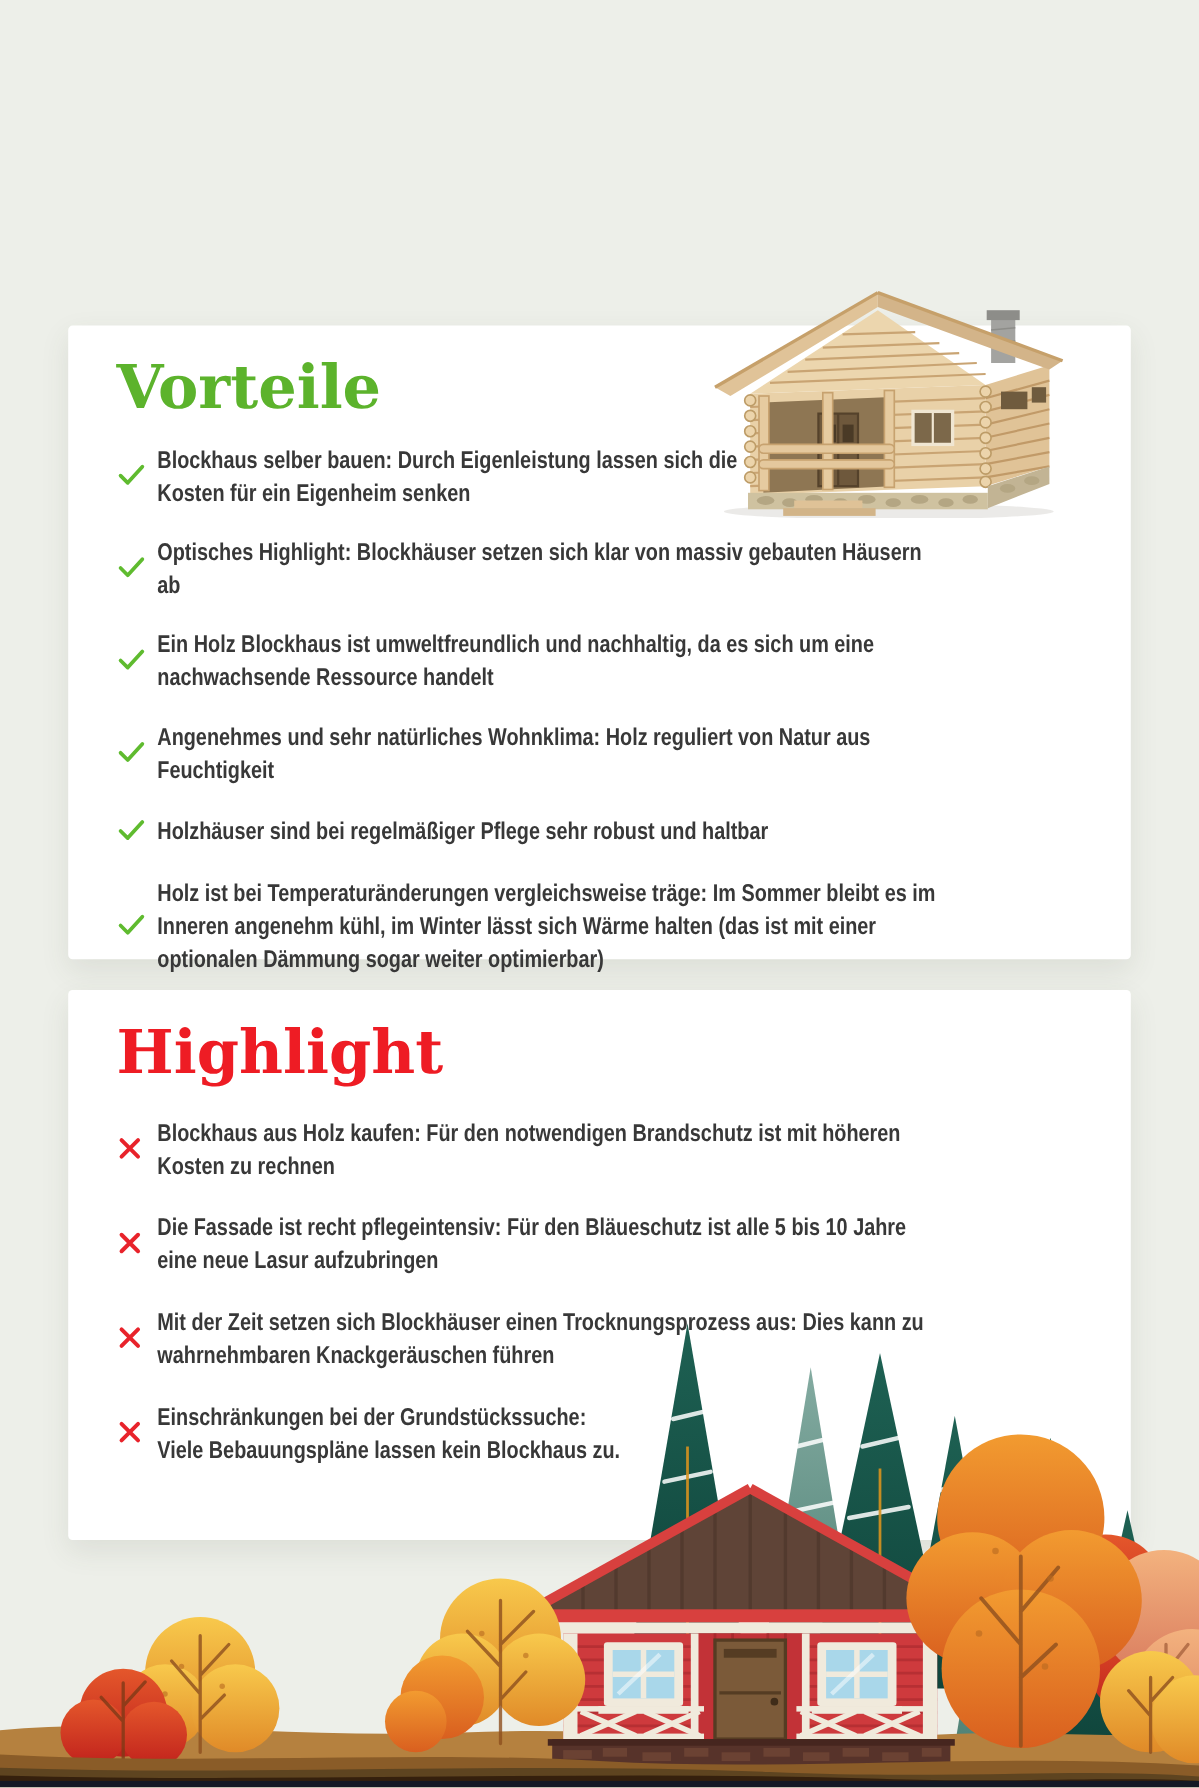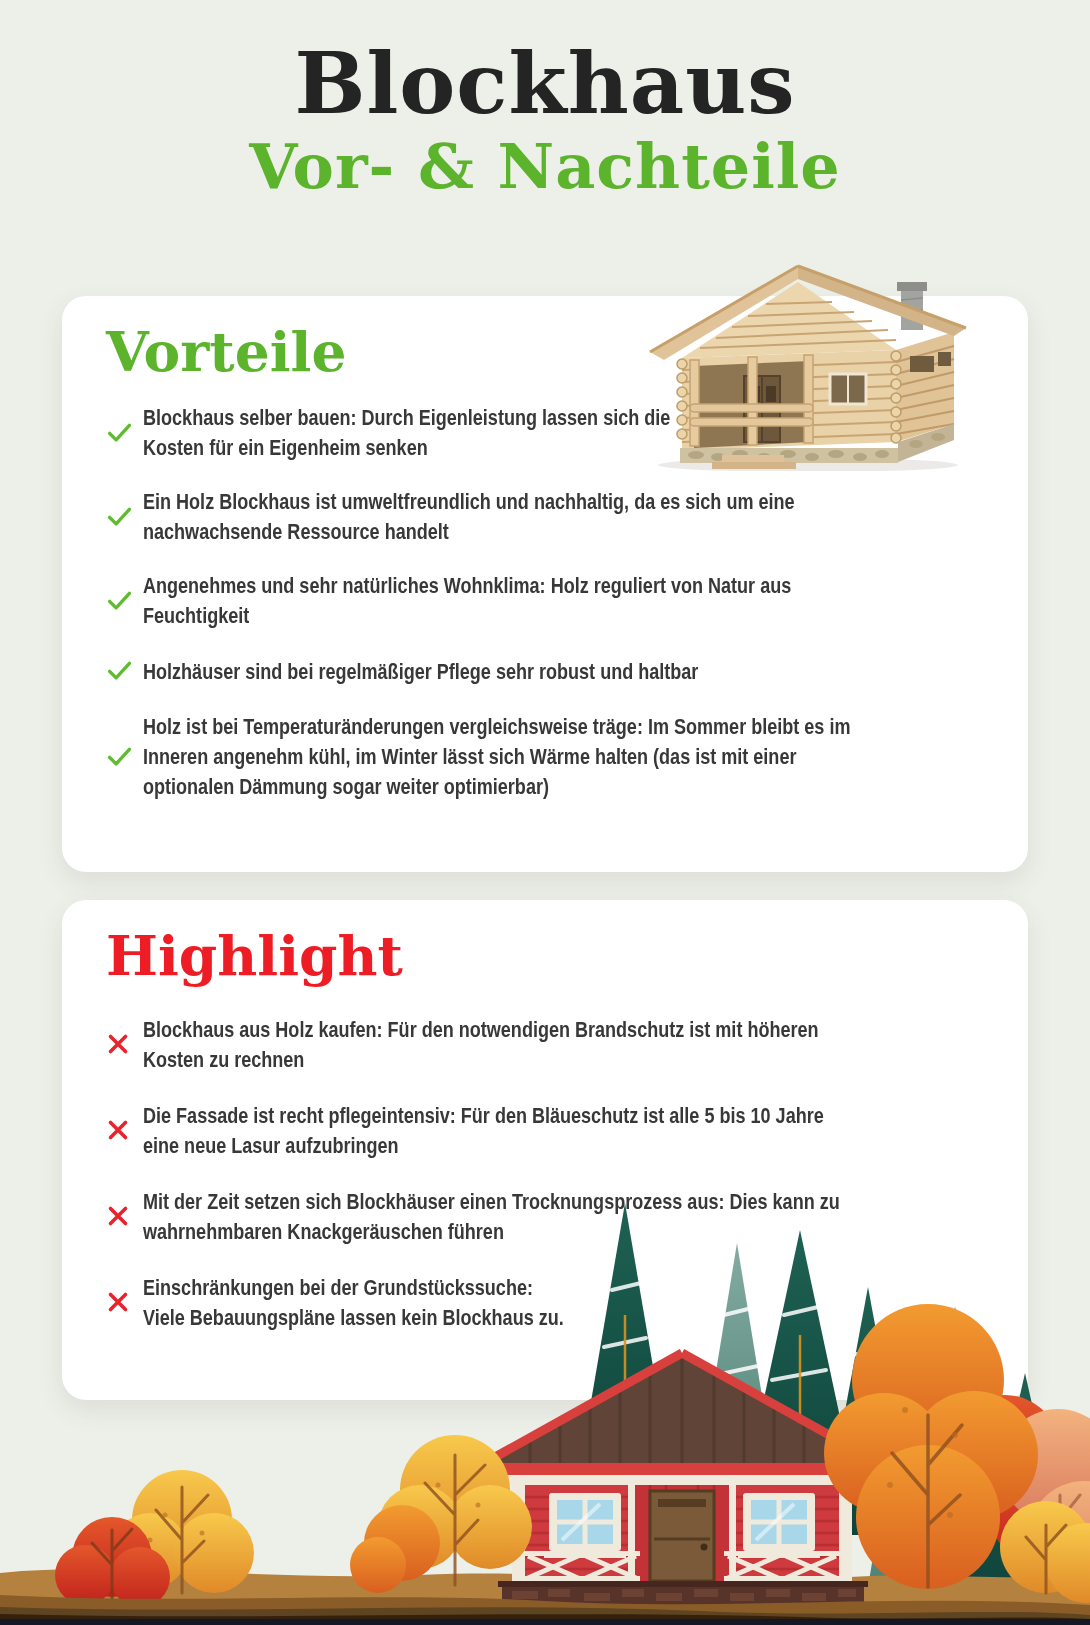--- a/index.html
+++ b/index.html
@@ -6,21 +6,21 @@
   body{width:1090px;height:1625px;overflow:hidden;background:#edefe9;}
   .infographic{position:relative;width:1090px;height:1625px;background:#edefe9;overflow:hidden;
     font-family:"Liberation Sans",sans-serif;}
   
   .hdr{position:absolute;top:0;left:0;width:100%;text-align:center;z-index:1;}
   .title{font-family:"DejaVu Serif",serif;font-weight:700;font-size:84px;line-height:1;
     color:#242424;margin:0;padding-top:42px;letter-spacing:1px;}
   .subtitle{font-family:"DejaVu Serif",serif;font-weight:700;font-size:62px;line-height:1;
     color:#5cb32c;margin:10px 0 0 0;letter-spacing:1px;}
   
-  .card{position:absolute;left:62px;width:966px;background:#ffffff;border-radius:24px;
+  .card{position:absolute;left:62px;width:966px;background:#ffffff;border-radius:4px;
     box-shadow:0 10px 26px rgba(70,80,60,.10);z-index:2;}
   .card-vorteile{top:296px;height:576px;}
   .card-nachteile{top:900px;height:500px;}
   .card-inner{padding:28px 20px 0 44px;}
   .sec-heading{font-family:"DejaVu Serif",serif;font-weight:700;font-size:55px;line-height:1;margin:0;}
   .sec-heading.green{color:#5cb32c;}
   .sec-heading.red{color:#ee1c24;}
   .items{margin-top:24px;display:flex;flex-direction:column;gap:24px;}
   .card-nachteile .items{gap:26px;margin-top:32px;}
   .item{display:flex;gap:7px;align-items:center;}
@@ -30,39 +30,43 @@
   .item-text.narrow{width:660px;}
   
   .cabin-top{position:absolute;left:648px;top:256px;width:320px;height:215px;z-index:5;}
   .scene-bottom{position:absolute;left:0;top:1195px;width:1090px;height:430px;z-index:6;}
 </style>
 </head>
 <body>
 
 <div class="infographic">
 
-  <div class="hdr">
-    <h1 class="title">Blockhaus</h1>
-    <div class="subtitle">Vor- &amp; Nachteile</div>
-  </div>
 
   <section class="card card-vorteile">
     <div class="card-inner">
       <h2 class="sec-heading green">Vorteile</h2>
       <div class="items">
 
         <div class="item">
           <span class="ico">
             <svg width="27" height="27" viewBox="0 0 24 24">
                 <path d="M3.2 12.8 L9 18.6 L20.8 5.6" fill="none" stroke="#5fbb2f" stroke-width="3" stroke-linecap="round" stroke-linejoin="round"></path>
               </svg>
           </span>
           <span class="item-text narrow">Blockhaus selber bauen: Durch Eigenleistung lassen sich die Kosten für ein Eigenheim senken</span>
         </div>
 
+        <div class="item">
+          <span class="ico">
+            <svg width="27" height="27" viewBox="0 0 24 24">
+                <path d="M3.2 12.8 L9 18.6 L20.8 5.6" fill="none" stroke="#5fbb2f" stroke-width="3" stroke-linecap="round" stroke-linejoin="round"></path>
+              </svg>
+          </span>
+          <span class="item-text">Optisches Highlight: Blockhäuser setzen sich klar von massiv gebauten Häusern ab</span>
+        </div>
 
         <div class="item">
           <span class="ico">
             <svg width="27" height="27" viewBox="0 0 24 24">
                 <path d="M3.2 12.8 L9 18.6 L20.8 5.6" fill="none" stroke="#5fbb2f" stroke-width="3" stroke-linecap="round" stroke-linejoin="round"></path>
               </svg>
           </span>
           <span class="item-text">Ein Holz Blockhaus ist umweltfreundlich und nachhaltig, da es sich um eine nachwachsende Ressource handelt</span>
         </div>
 

